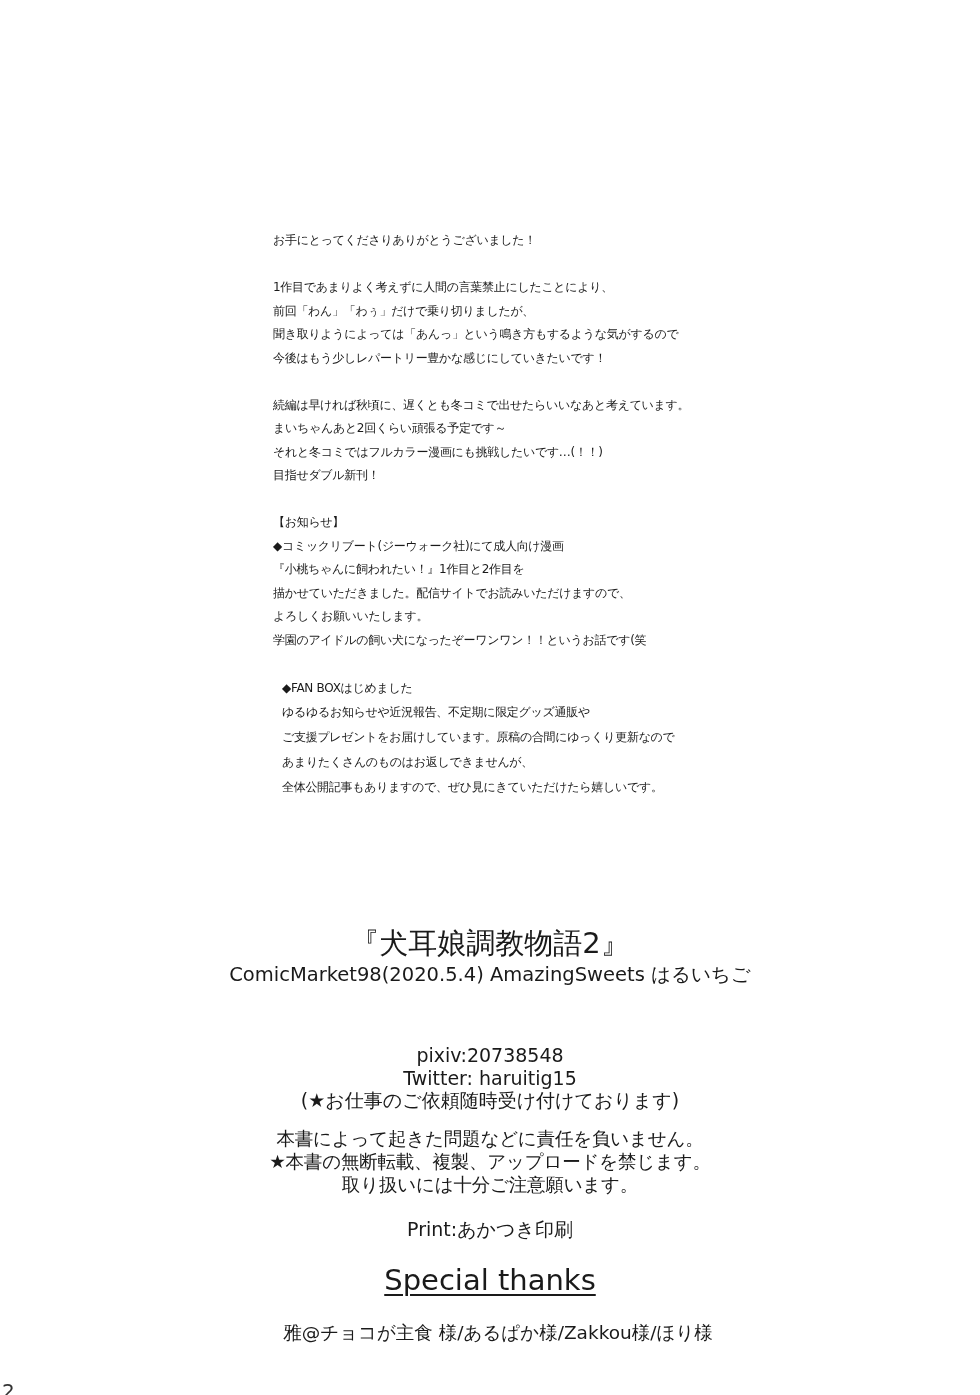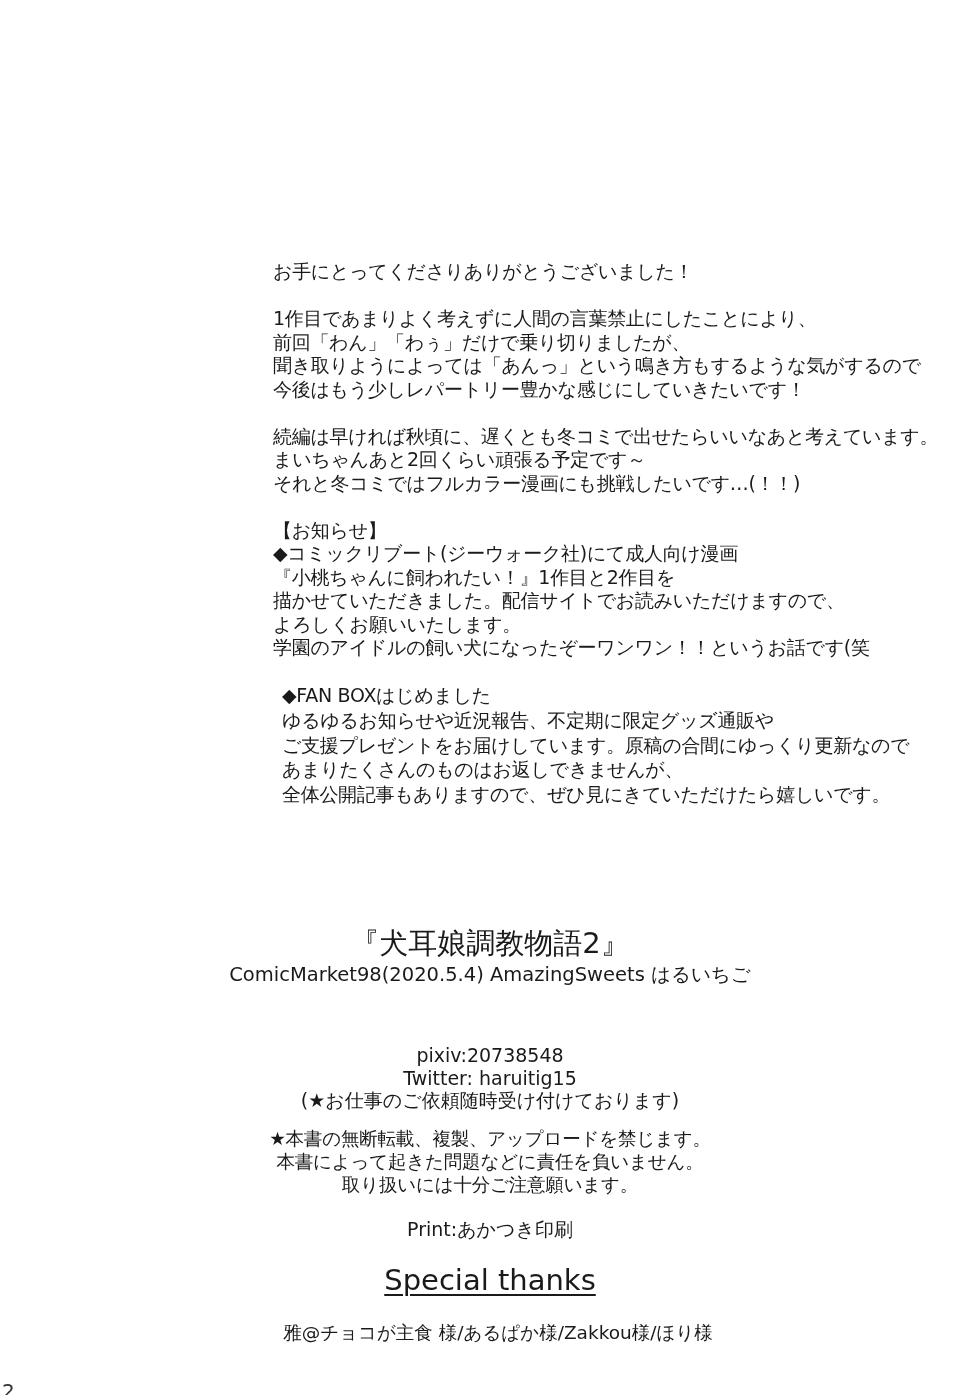--- a/index.html
+++ b/index.html
@@ -1,22 +1,22 @@
 <!DOCTYPE html>
 <html><head>
 <meta charset="utf-8">
 <style>
   html, body { margin: 0; padding: 0; }
   body {
     width: 980px; height: 1395px; background: #ffffff; position: relative; overflow: hidden;
     font-family: "DejaVu Sans", "Liberation Sans", sans-serif; color: #1a1a1a;
   }
   .afterword {
-    position: absolute; left: 273px; top: 260px; width: 690px;
-    font-size: 19px; line-height: 23.5px; letter-spacing: -0.3px;
+    position: absolute; left: 273px; top: 229px; width: 690px;
+    font-size: 12px; line-height: 23.5px; letter-spacing: -0.3px;
   }
   .afterword .line { white-space: nowrap; display: block; }
   .afterword .gap { height: 23.5px; }
   .afterword .fb-line { line-height: 24.8px; margin-left: 9px; }
   .colophon {
     position: absolute; left: 0; width: 980px; text-align: center;
   }
   .title { top: 926px; font-size: 29px; line-height: 34px; }
   .event { top: 963px; font-size: 19.5px; line-height: 24px; }
   .contacts { top: 1044px; font-size: 19px; line-height: 22.5px; }
@@ -40,20 +40,21 @@
     <span class="line">前回「わん」「わぅ」だけで乗り切りましたが、</span>
     <span class="line">聞き取りようによっては「あんっ」という鳴き方もするような気がするので</span>
     <span class="line">今後はもう少しレパートリー豊かな感じにしていきたいです！</span>
   </div>
   <div class="gap"></div>
 
   <div>
     <span class="line">続編は早ければ秋頃に、遅くとも冬コミで出せたらいいなあと考えています。</span>
     <span class="line">まいちゃんあと2回くらい頑張る予定です～</span>
     <span class="line">それと冬コミではフルカラー漫画にも挑戦したいです…(！！)</span>
+    <span class="line">目指せダブル新刊！</span>
   </div>
   <div class="gap"></div>
 
   <span class="line">【お知らせ】</span>
   <div>
     <span class="line">◆コミックリブート(ジーウォーク社)にて成人向け漫画</span>
     <span class="line">『小桃ちゃんに飼われたい！』1作目と2作目を</span>
     <span class="line">描かせていただきました。配信サイトでお読みいただけますので、</span>
     <span class="line">よろしくお願いいたします。</span>
     <span class="line">学園のアイドルの飼い犬になったぞーワンワン！！というお話です(笑</span>
@@ -77,22 +78,22 @@
   <span class="line">ComicMarket98(2020.5.4) AmazingSweets はるいちご</span>
 </div>
 
 <div class="colophon contacts">
   <span class="line">pixiv:20738548</span>
   <span class="line">Twitter: haruitig15</span>
   <span class="line">(★お仕事のご依頼随時受け付けております)</span>
 </div>
 
 <div class="colophon notices">
+  <span class="line">本書によって起きた問題などに責任を負いません。</span>
   <span class="line">★本書の無断転載、複製、アップロードを禁じます。</span>
-  <span class="line">本書によって起きた問題などに責任を負いません。</span>
   <span class="line">取り扱いには十分ご注意願います。</span>
 </div>
 
 <div class="colophon print">
   <span class="line">Print:あかつき印刷</span>
 </div>
 
 <div class="colophon thanks-heading">
   <span>Special thanks</span>
 </div>

